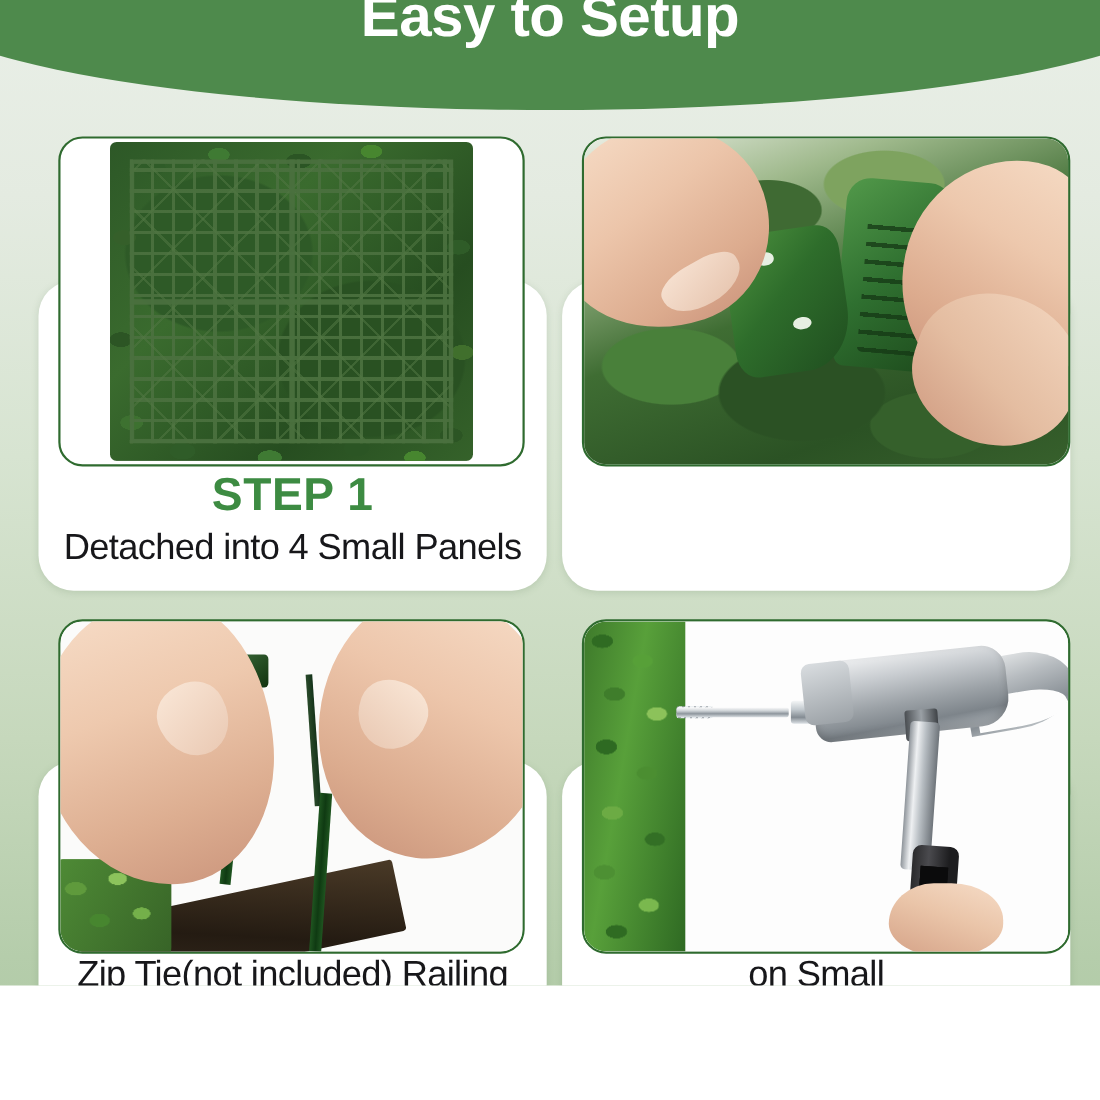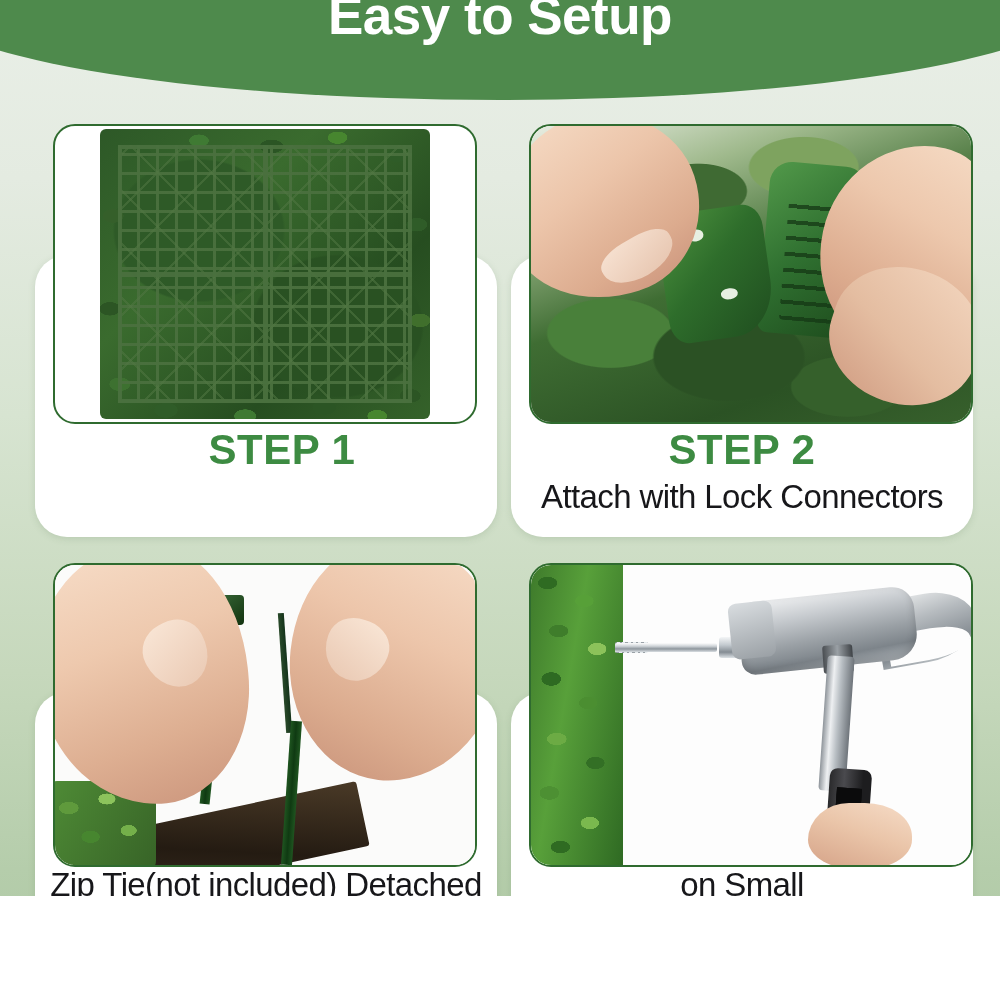--- a/index.html
+++ b/index.html
@@ -77,21 +77,21 @@
     margin-bottom:6px;
   }
   .cap-text{
     display:block;
     color:#17171a;
     font-size:33px;
     font-weight:normal;
     letter-spacing:-0.6px;
     line-height:1.14;
   }
-  .cap-1{left:35px; top:428px; width:462px;padding-left:16px;}
+  .cap-1{left:35px; top:428px; width:462px;}
   .cap-2{left:511px;top:428px; width:462px;}
   .cap-3{left:35px; top:866px; width:462px;}
   .cap-4{left:511px;top:866px; width:462px;}
 
   
 
   
   .hedge-wrap{position:absolute;left:50%;top:50%;transform:translate(-50%,-50%);width:330px;height:290px;}
   .hedge-leaves{
     position:absolute;left:0;top:0;width:330px;height:290px;
@@ -263,43 +263,40 @@
     <div class="photo">
       <div class="hedge-wrap">
         <div class="hedge-leaves"></div>
         <div class="hedge-grid"></div>
         <div class="hedge-cross"></div>
       </div>
     </div>
   </div>
   <div class="cap cap-1">
     <span class="step-label">STEP 1</span>
+    <span class="cap-text">Detached into 4 Small Panels</span>
   </div>
 
   <div class="card card-2"></div>
   <div class="frame frame-2">
     <div class="photo">
       <div class="c2-bg"></div>
       <div class="conn conn-b">
         <div class="ladder"></div>
       </div>
       <div class="conn conn-a">
         <div class="hole" style="left:28%;top:14%;"></div>
         <div class="hole" style="left:52%;top:62%;"></div>
       </div>
       <div class="f-a" style="position:absolute;">
         <div class="f-a-nail"></div>
       </div>
       <div class="f-b" style="position:absolute;"></div>
       <div class="f-c" style="position:absolute;"></div>
     </div>
-  </div>
-  <div class="cap cap-2">
-    <span class="step-label">STEP 2</span>
-    <span class="cap-text">Attach with Lock Connectors</span>
   </div>
 
   <div class="card card-3"></div>
   <div class="frame frame-3">
     <div class="photo">
       <div class="c3-bg"></div>
       <div class="c3-rail"></div>
       <div class="c3-foliage"></div>
       <div class="zip-strap zip-s1"></div>
       <div class="zip-strap zip-s2"></div>
@@ -307,21 +304,21 @@
       <div class="zip-head"></div>
       <div class="c3-h1">
         <div class="nail"></div>
       </div>
       <div class="c3-h2">
         <div class="nail"></div>
       </div>
     </div>
   </div>
   <div class="cap cap-3">
-    <span class="cap-text">Zip Tie(not included) Detached</span>
+    <span class="cap-text">Zip Tie(not included) Railing</span>
   </div>
 
   <div class="card card-4"></div>
   <div class="frame frame-4">
     <div class="photo">
       <div class="c4-bg"></div>
       <div class="c4-wall"></div>
       <div class="c4-nail">
         <div class="thread"></div>
         <div class="shank"></div>

